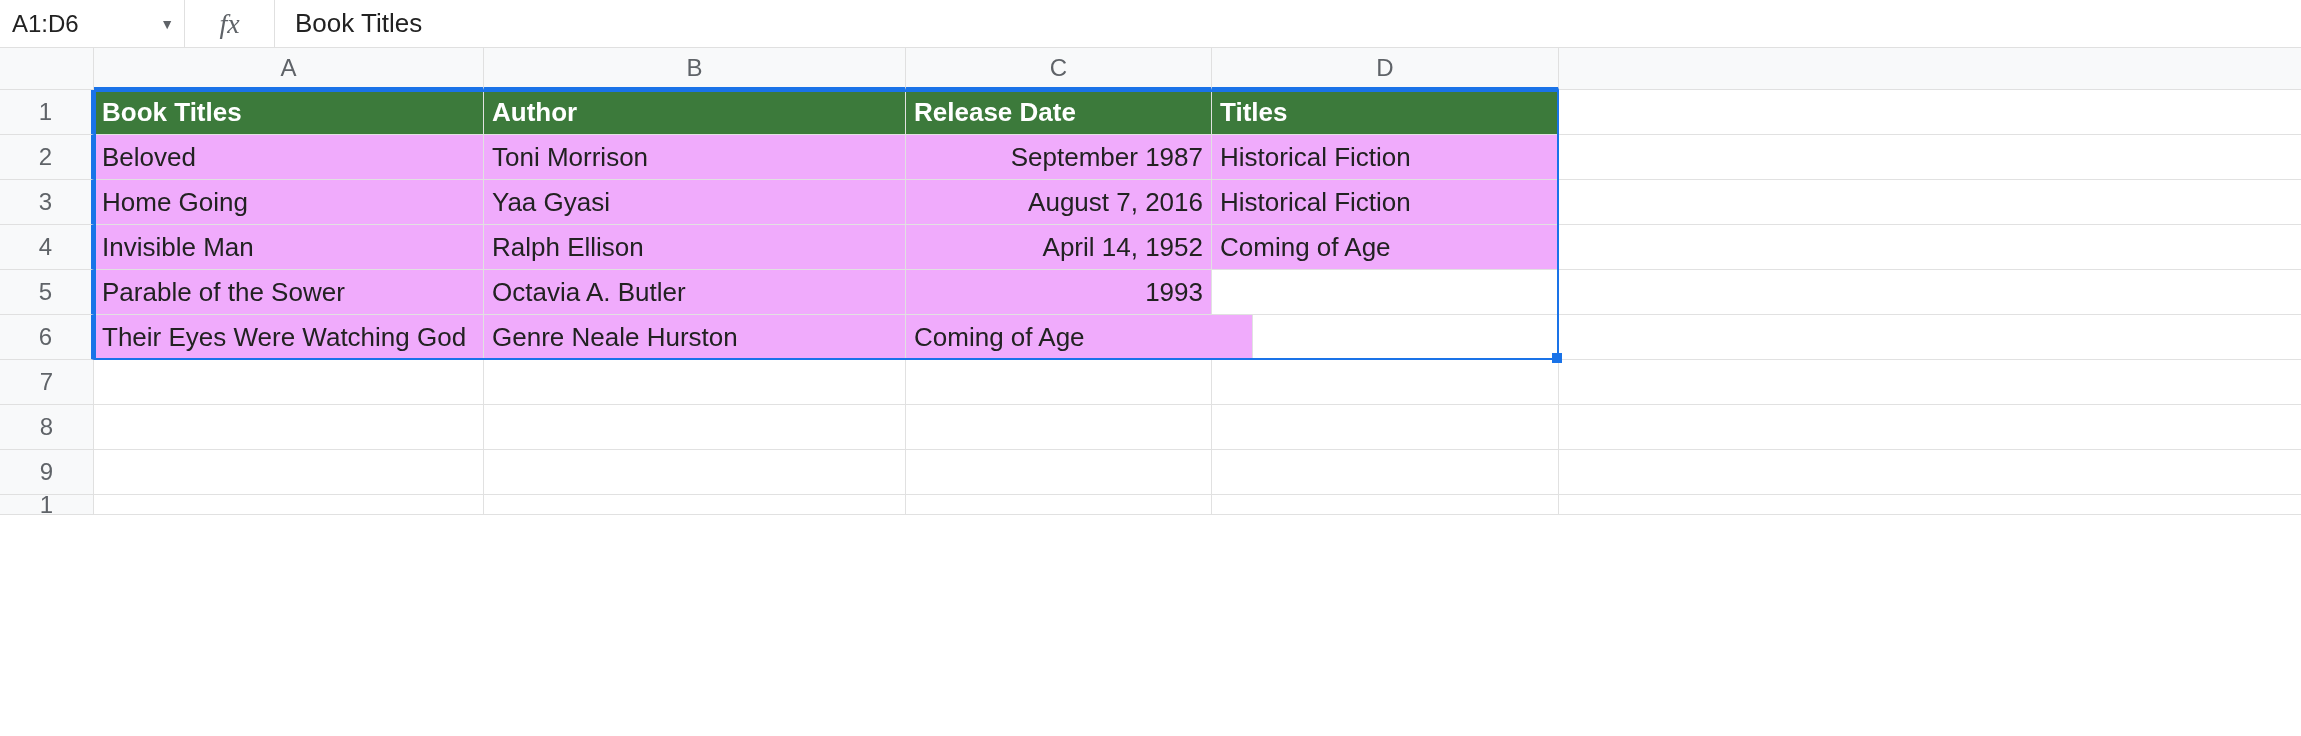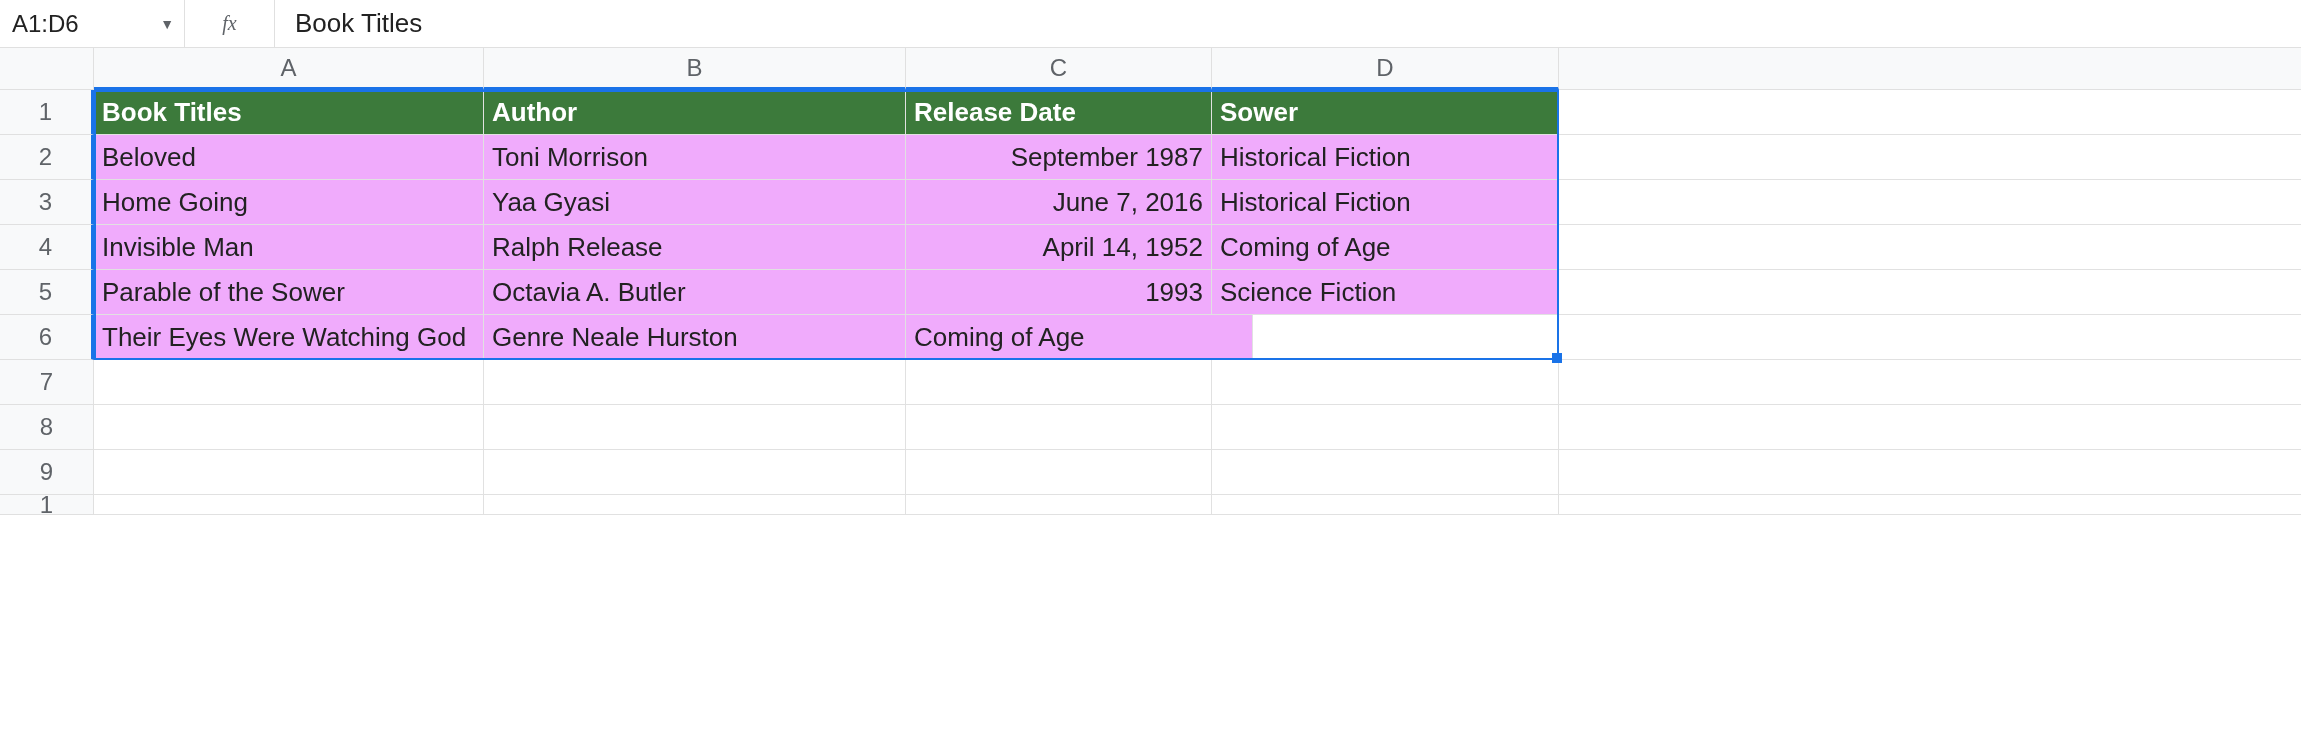--- a/index.html
+++ b/index.html
@@ -32,21 +32,21 @@
     font-size: 14px;
   }
   .fx-label {
     width: 90px;
     height: 100%;
     display: flex;
     align-items: center;
     justify-content: center;
     font-style: italic;
     font-family: Georgia, serif;
-    font-size: 20px;
+    font-size: 28px;
     color: #5f6368;
     border-right: 1px solid #e0e0e0;
   }
   .formula-input {
     flex: 1;
     height: 100%;
     display: flex;
     align-items: center;
     padding: 0 20px;
     font-size: 26px;
@@ -175,57 +175,56 @@
     <div class="col-head col-C col-head-sel">C</div>
     <div class="col-head col-D col-head-sel">D</div>
     <div class="col-head col-rest"></div>
   </div>
 
   <div class="row header-row">
     <div class="row-head row-head-sel">1</div>
     <div class="cell col-A">Book Titles</div>
     <div class="cell col-B">Author</div>
     <div class="cell col-C">Release Date</div>
-    <div class="cell col-D">Sower</div>
+    <div class="cell col-D">Titles</div>
     <div class="cell col-rest" style="background:#fff;border-right:none"></div>
   </div>
 
   <div class="row data-row">
     <div class="row-head row-head-sel">2</div>
     <div class="cell col-A">Beloved</div>
     <div class="cell col-B">Toni Morrison</div>
     <div class="cell col-C right">September 1987</div>
     <div class="cell col-D">Historical Fiction</div>
     <div class="cell col-rest" style="background:#fff;border-right:none"></div>
   </div>
 
   <div class="row data-row">
     <div class="row-head row-head-sel">3</div>
     <div class="cell col-A">Home Going</div>
     <div class="cell col-B">Yaa Gyasi</div>
-    <div class="cell col-C right">June 7, 2016</div>
+    <div class="cell col-C right">August 7, 2016</div>
     <div class="cell col-D">Historical Fiction</div>
     <div class="cell col-rest" style="background:#fff;border-right:none"></div>
   </div>
 
   <div class="row data-row">
     <div class="row-head row-head-sel">4</div>
     <div class="cell col-A">Invisible Man</div>
-    <div class="cell col-B">Ralph Release</div>
+    <div class="cell col-B">Ralph Ellison</div>
     <div class="cell col-C right">April 14, 1952</div>
     <div class="cell col-D">Coming of Age</div>
     <div class="cell col-rest" style="background:#fff;border-right:none"></div>
   </div>
 
   <div class="row data-row">
     <div class="row-head row-head-sel">5</div>
     <div class="cell col-A">Parable of the Sower</div>
     <div class="cell col-B">Octavia A. Butler</div>
     <div class="cell col-C right">1993</div>
-    <div class="cell col-D">Science Fiction</div>
     <div class="cell col-rest" style="background:#fff;border-right:none"></div>
   </div>
 
   <div class="row data-row">
     <div class="row-head row-head-sel">6</div>
     <div class="cell col-A">Their Eyes Were Watching God</div>
     <div class="cell col-B">Genre Neale Hurston</div>
     <div class="cell col-D">Coming of Age</div>
     <div class="cell col-rest" style="background:#fff;border-right:none"></div>
   </div>

